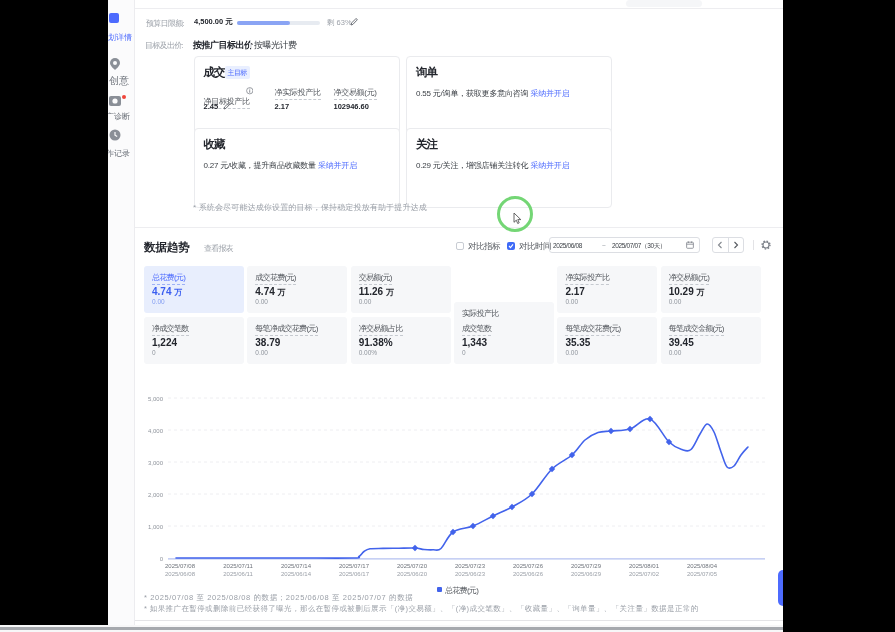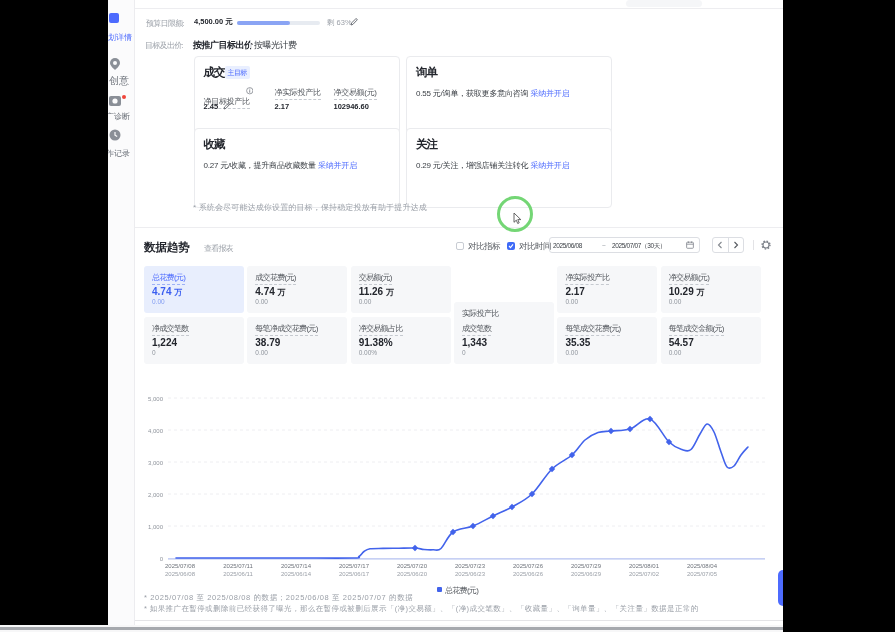--- a/index.html
+++ b/index.html
@@ -180,21 +180,21 @@
         <div class="vl">1,343</div>
         <div class="sb">0</div>
       </div>
   <div class="cell" style="left:449.4px;top:316.5px;">
         <div class="lb">每笔成交花费(元)</div>
         <div class="vl">35.35</div>
         <div class="sb">0.00</div>
       </div>
   <div class="cell" style="left:552.7px;top:316.5px;">
         <div class="lb">每笔成交金额(元)</div>
-        <div class="vl">54.57</div>
+        <div class="vl">39.45</div>
         <div class="sb">0.00</div>
       </div>
 
   <svg class="abs" style="left:27px;top:388px" width="648" height="212" viewBox="0 0 648 212" font-family="Liberation Sans,sans-serif">
     <g stroke="#eeeef1" stroke-width="1" stroke-dasharray="3 3">
       <line x1="33" y1="10" x2="630" y2="10"></line>
           <line x1="33" y1="42" x2="630" y2="42"></line>
       <line x1="33" y1="74" x2="630" y2="74"></line>
           <line x1="33" y1="106" x2="630" y2="106"></line>
       <line x1="33" y1="138" x2="630" y2="138"></line>

